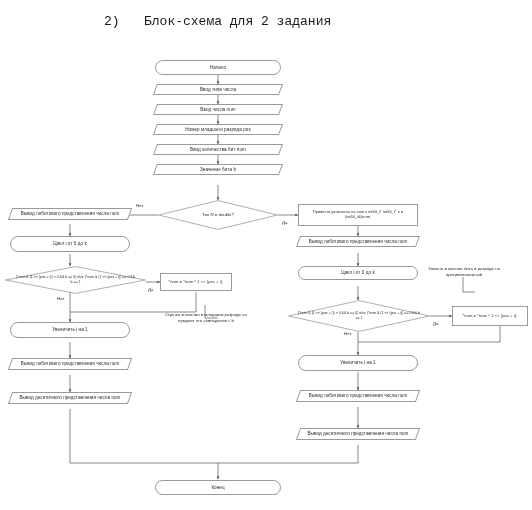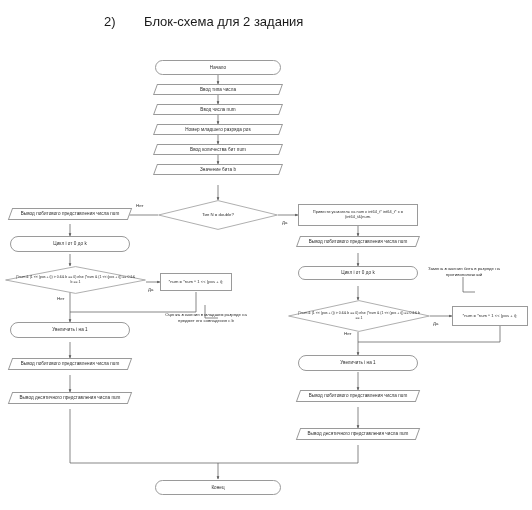--- a/index.html
+++ b/index.html
@@ -11,21 +11,21 @@
     width: 532px;
     height: 510px;
     position: relative;
     font-family: "Liberation Sans", sans-serif;
     overflow: hidden;
   }
   #doc-title {
     position: absolute;
     left: 104px;
     top: 14px;
-    font-family: Liberation Sans, sans-serif;
+    font-family: Liberation Mono, monospace;
     font-size: 13px;
     color: #1a1a1a;
     white-space: nowrap;
   }
   #doc-title .num {
     display: inline-block;
     width: 40px;
   }
 
   

